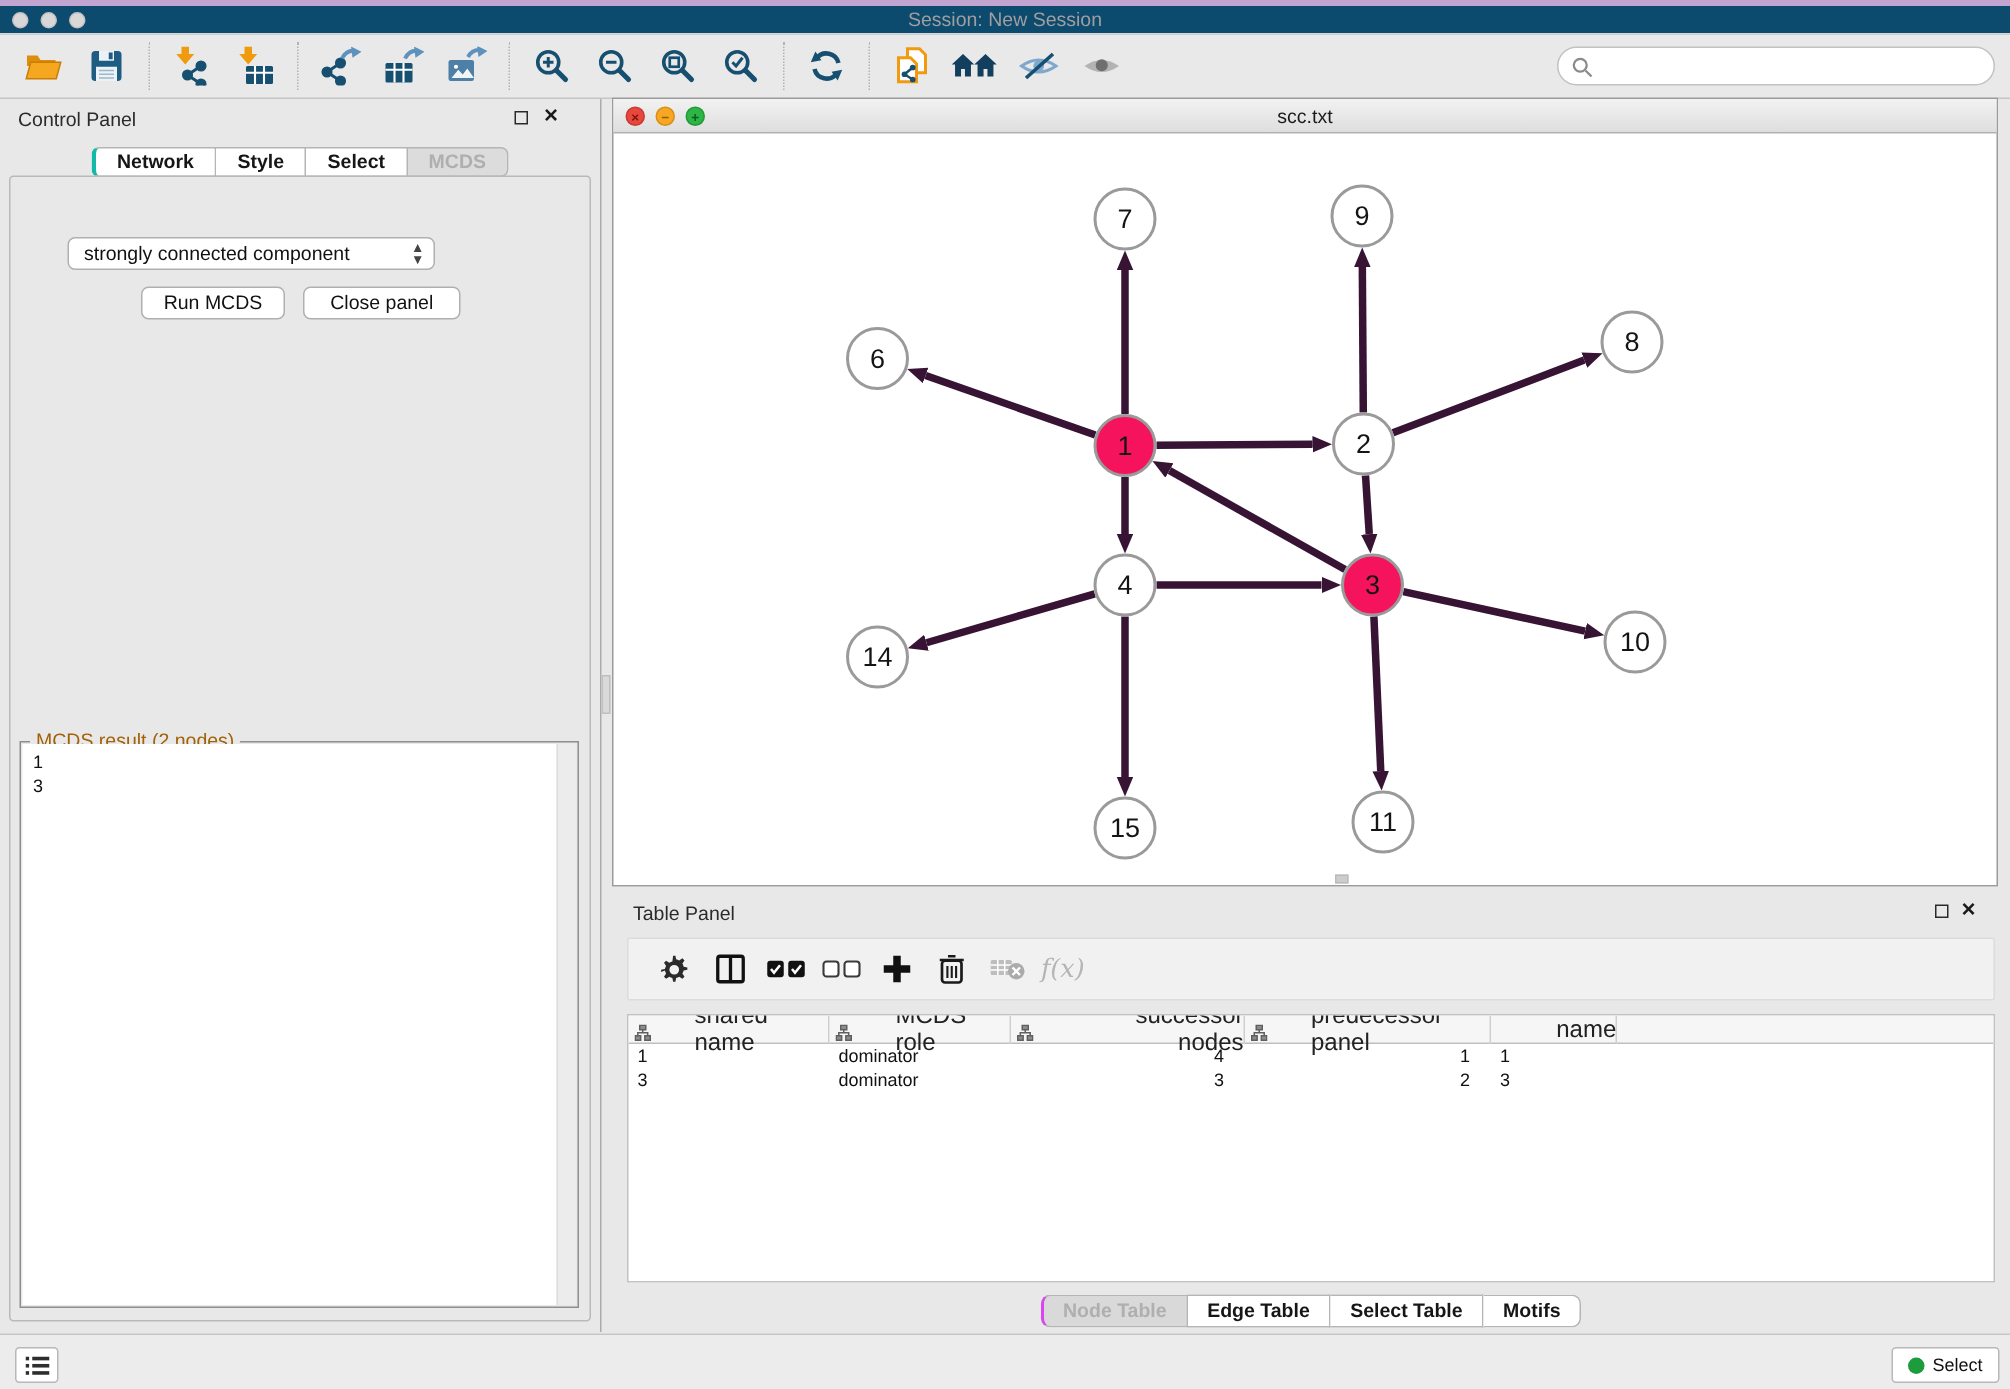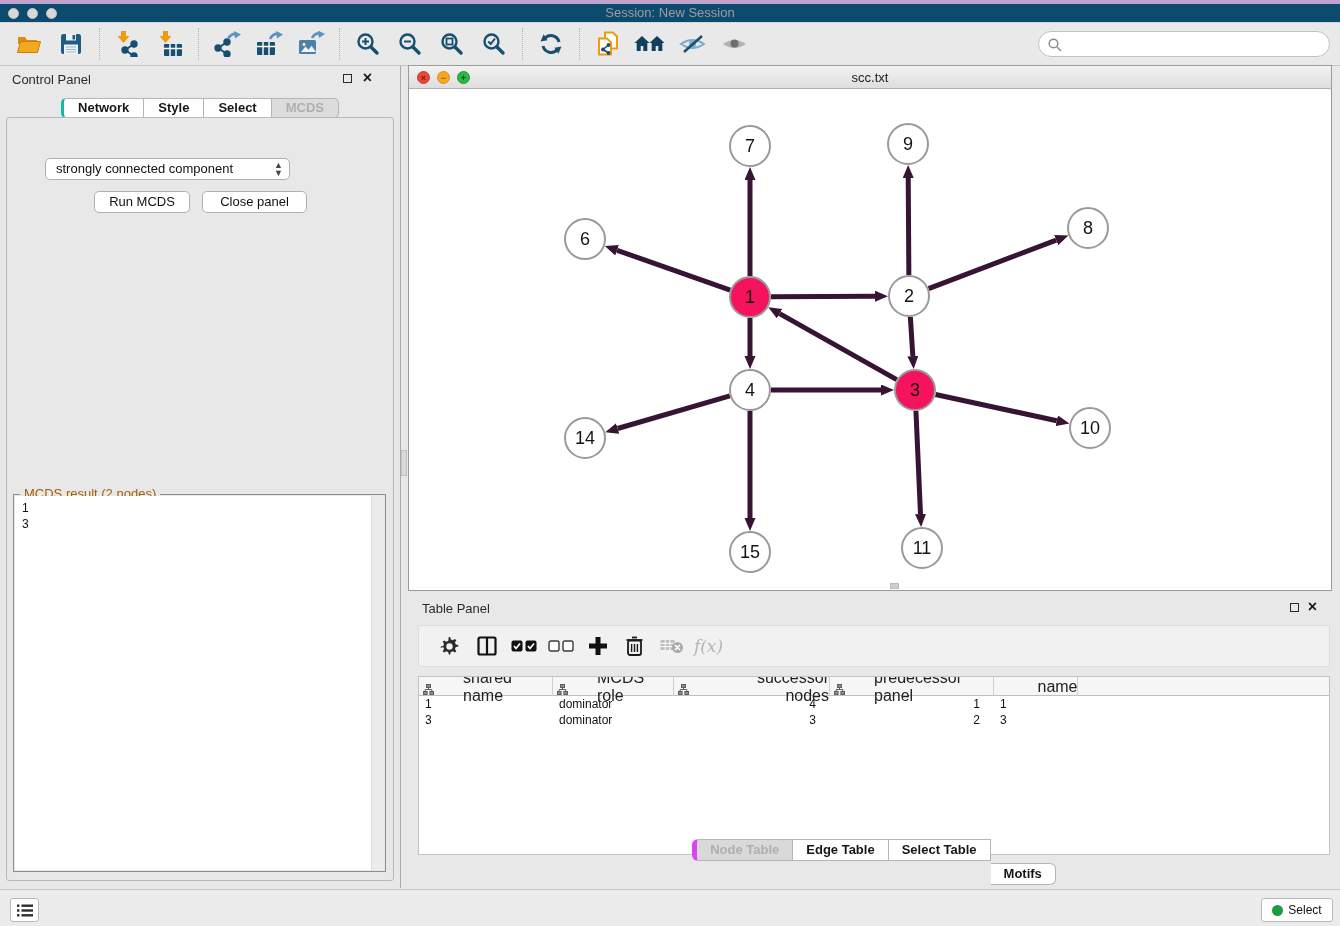--- a/index.html
+++ b/index.html
@@ -89,22 +89,22 @@
     display:flex;align-items:center;justify-content:center;padding-left:44px;}
   .th .th-icon{position:absolute;left:4px;top:4px;}
   .th.filler{flex:1;border-right:none;}
   .tr{display:flex;height:16px;}
   .td{height:16px;font-size:12px;color:#111;line-height:16px;white-space:nowrap;}
   .td.left{padding-left:6px;}
   .td.right{text-align:right;padding-right:14px;}
   .btabs{position:absolute;left:0;bottom:3px;width:100%;display:flex;justify-content:center;}
   .btab{height:22px;line-height:20px;padding:0 13px;font-size:13px;font-weight:600;color:#161616;
     background:#FFF;border:1px solid #B5B5B5;border-left:none;}
-  .btab:first-child{border-left:5px solid #d946ef;border-radius:6px 0 0 6px;}
-  .btab:last-child{border-radius:0 6px 6px 0;margin-top:24px;}
+  .btab:first-child{border-left:2px solid #d946ef;border-radius:6px 0 0 6px;}
+  .btab:last-child{border-radius:0 6px 6px 0;}
   .btab.active{background:#D9D9D9;color:#AFAFAF;}
 
   
   .statusbar{position:absolute;left:0;top:889px;width:1340px;height:37px;background:#ECECEC;
     border-top:1px solid #C6C6C6;}
   .sb-btn{position:absolute;top:8px;height:24px;background:#FFF;border:1px solid #B8B8B8;
     border-radius:3px;display:flex;align-items:center;justify-content:center;}
   .sb-list{left:10px;width:29px;}
   .sb-mem{right:7px;width:72px;gap:5px;font-size:12px;color:#111;}
   .mem-dot{width:11px;height:11px;border-radius:50%;background:#1C9C3C;}

